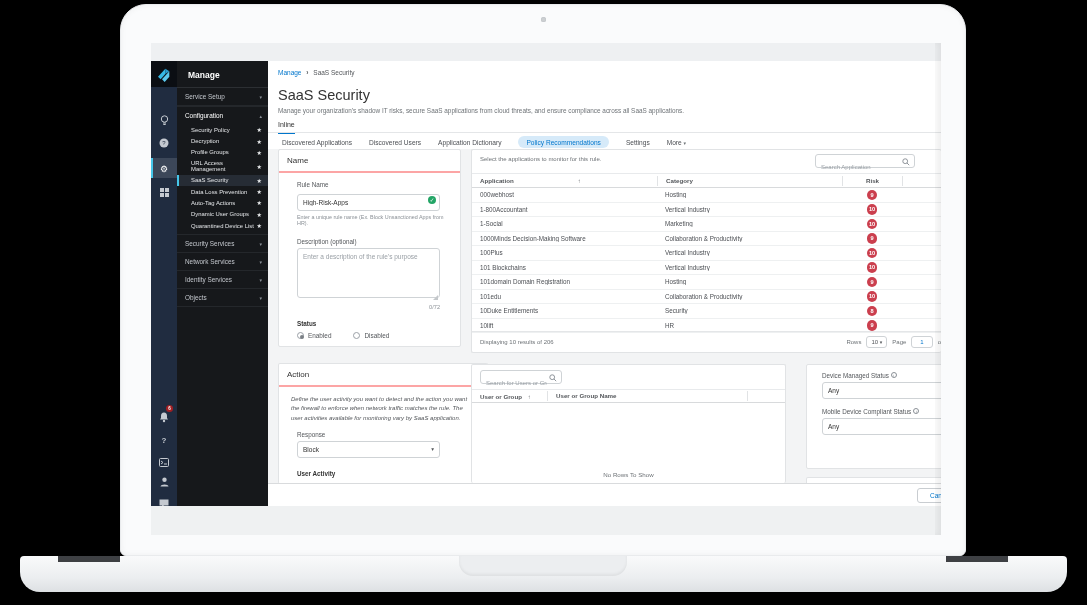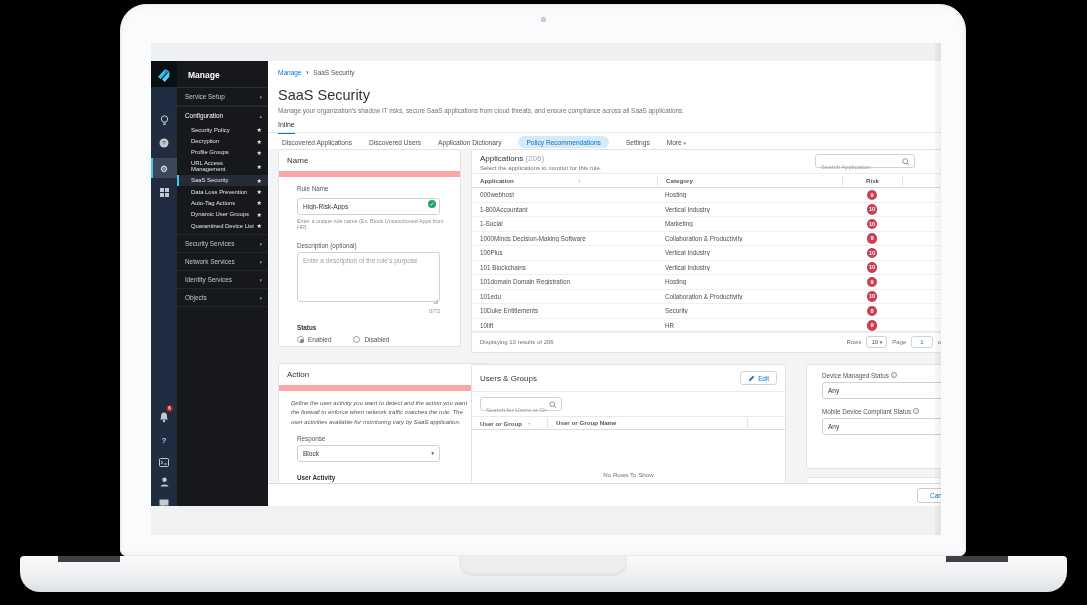--- a/index.html
+++ b/index.html
@@ -57,21 +57,21 @@
   .tab-inline { position:absolute; left:10px; top:60px; font-size:7px; color:#333; padding-bottom:4px; border-bottom:2px solid #0076cc; cursor:pointer; }
   .head-rule { position:absolute; left:0; top:70.5px; width:673px; border-bottom:1px solid #e4e6e8; }
   .tabs-row { position:absolute; left:14px; top:75px; display:flex; align-items:center; gap:17px; }
   .tab { font-size:6.6px; color:#4c4f54; cursor:pointer; white-space:nowrap; }
   .tab.active { background:#d6eaf9; color:#0076cc; padding:2.5px 8px; border-radius:8px; }
   .tab .chev { font-size:5px; color:#6e7377; }
 
   
   .panel { position:absolute; background:#fff; border:1px solid #e1e3e5; border-radius:2px; }
   .panel-h { display:flex; align-items:center; justify-content:space-between; padding:6px 8px; font-size:8px; color:#333;
-             border-bottom:6px solid #fca5a5; }
+             border-bottom:2px solid #fca5a5; }
   label.f { display:block; font-size:6.3px; color:#53565a; margin-bottom:3px; }
   .inp { position:relative; }
   .inp input, .inp textarea, .sel { width:100%; border:1px solid #cfd3d6; border-radius:3px; background:#fff;
          font-family:"Liberation Sans",sans-serif; font-size:6.5px; color:#333; padding:4px 5px; outline:none; }
   .inp input::placeholder, .inp textarea::placeholder { color:#9aa0a6; }
   .check-circle { position:absolute; right:4px; top:4.5px; width:8px; height:8px; border-radius:50%; background:#23a566;
                   color:#fff; font-size:5.5px; line-height:8px; text-align:center; }
   .help-t { font-size:5.4px; color:#8a9096; margin-top:3px; }
   .counter { font-size:5.6px; color:#8a9096; text-align:right; margin-top:2px; }
   .radio-row { display:flex; gap:22px; margin-top:5px; }
@@ -369,24 +369,20 @@
               <span>Block</span>
               <span class="chev">▾</span>
             </div>
             <label class="f" style="margin-top:12px; font-weight:bold; color:#333;">User Activity</label>
           </div>
         </div>
       </div>
 
       <div class="panel" style="left:320px; top:106px; width:470px; height:204px; border-right:none;">
         <div style="position:relative; height:24px; border-bottom:1px solid #e8eaec; padding:4px 8px;">
-          <div class="apps-head-title">
-            <span>Applications</span>
-            <span class="apps-count">(206)</span>
-          </div>
           <div class="apps-sub">Select the applications to monitor for this rule.</div>
           <div class="search-box" style="position:absolute; right:26px; top:4px; width:100px;">
             <input type="text" placeholder="Search Application" style="">
             <svg width="8" height="8" viewBox="0 0 10 10">
                 <circle cx="4" cy="4" r="3" fill="none" stroke="#8a9096" stroke-width="1.2"></circle>
                 <line x1="6.3" y1="6.3" x2="9" y2="9" stroke="#8a9096" stroke-width="1.2"></line>
               </svg>
           </div>
         </div>
         <div class="thead">
@@ -461,29 +457,20 @@
           <span style="padding-left:8px;">Displaying 10 results of 206</span>
           <span style="margin-left:auto;">Rows</span>
           <span class="pgbox"><span>10</span> <span style="font-size:5px;">▾</span></span>
           <span>Page</span>
           <span class="pginp">1</span>
           <span>o</span>
         </div>
       </div>
 
       <div class="panel" style="left:320px; top:321px; width:315px; height:119px; border-bottom:none;">
-        <div class="panel-h" style="border-bottom:1px solid #e8eaec;">
-          <span>Users &amp; Groups</span>
-          <span class="edit-btn">
-            <svg width="7" height="7" viewBox="0 0 10 10">
-                <path d="M1 9 L2 6 L7 1 L9 3 L4 8 Z" fill="#0076cc"></path>
-              </svg>
-            <span>Edit</span>
-          </span>
-        </div>
         <div style="padding:5px 8px 0 8px;">
           <div class="search-box" style="width:82px;">
             <input type="text" placeholder="Search for Users or Grou" style="">
             <svg width="8" height="8" viewBox="0 0 10 10">
                 <circle cx="4" cy="4" r="3" fill="none" stroke="#8a9096" stroke-width="1.2"></circle>
                 <line x1="6.3" y1="6.3" x2="9" y2="9" stroke="#8a9096" stroke-width="1.2"></line>
               </svg>
           </div>
         </div>
         <div class="ug-thead">

